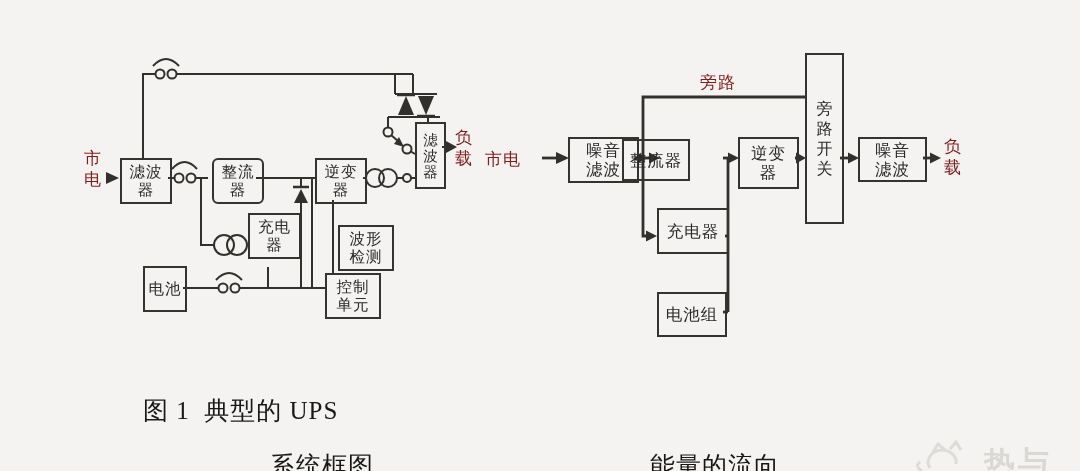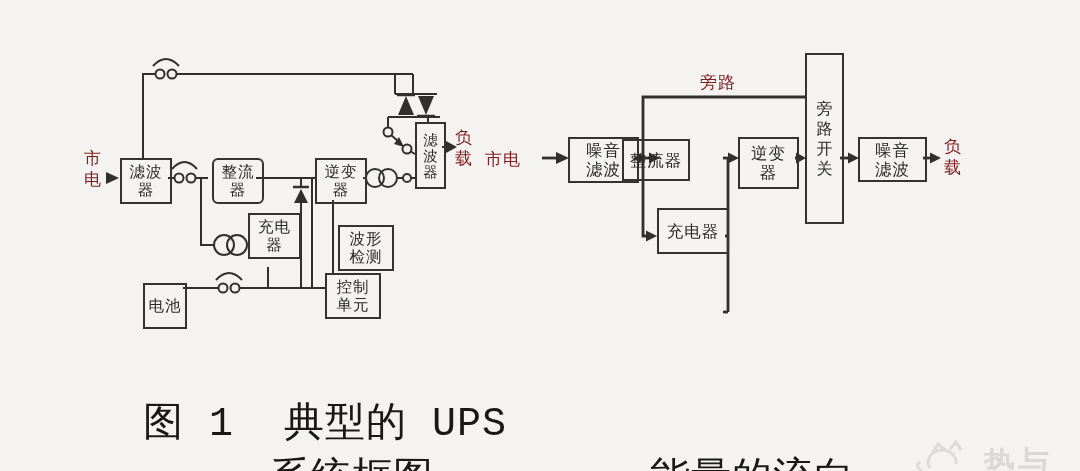--- a/index.html
+++ b/index.html
@@ -8,22 +8,22 @@
   #wires{position:absolute;left:0;top:0;width:1080px;height:471px;z-index:1;}
   .box{position:absolute;z-index:2;border:2px solid #343330;background:transparent;
        display:flex;align-items:center;justify-content:center;text-align:center;
        white-space:pre-line;color:#2a2927;}
   .fz1{font-size:15.5px;line-height:18px;letter-spacing:1px;}
   .fz2{font-size:16.5px;line-height:19px;letter-spacing:1px;}
   .vert{line-height:16px;font-size:14.5px;letter-spacing:0;}
   .vert4{line-height:20px;font-size:16px;letter-spacing:0;}
   .freelabel{position:absolute;z-index:2;white-space:pre-line;text-align:left;color:#7f1d1d;
        font-size:17px;line-height:21px;letter-spacing:1px;}
-  .caption{position:absolute;z-index:2;font-family:Liberation Mono, monospace;
-       font-size:40px;color:#181816;white-space:pre;letter-spacing:1px;}
+  .caption{position:absolute;z-index:2;font-family:Liberation Serif, serif;
+       font-size:25px;color:#181816;white-space:pre;letter-spacing:1px;}
   .watermark{position:absolute;z-index:2;display:flex;align-items:flex-start;gap:8px;}
   .watermark-text{color:#d9d8d4;font-weight:bold;font-size:31px;letter-spacing:3px;
        font-family:"Liberation Sans","DejaVu Sans",sans-serif;}
 </style>
 </head>
 <body>
 
 <div id="stage">
 
   <svg id="wires" viewBox="0 0 1080 471">
@@ -140,21 +140,21 @@
   <div class="freelabel" style="left:84px;top:148px;width:22px;">市
 电</div>
   <div class="box fz1" style="left:120px;top:158px;width:48px;height:42px;">滤波
 器</div>
   <div class="box fz1" style="left:212px;top:158px;width:48px;height:42px;border-radius:6px;">整流
 器</div>
   <div class="box fz1" style="left:315px;top:158px;width:48px;height:42px;">逆变
 器</div>
   <div class="box fz1" style="left:248px;top:213px;width:49px;height:42px;">充电
 器</div>
-  <div class="box fz1" style="left:143px;top:283px;width:40px;height:42px;">电池</div>
+  <div class="box fz1" style="left:143px;top:266px;width:40px;height:42px;">电池</div>
   <div class="box fz1" style="left:338px;top:225px;width:52px;height:42px;">波形
 检测</div>
   <div class="box fz1" style="left:325px;top:273px;width:52px;height:42px;">控制
 单元</div>
   <div class="box vert" style="left:415px;top:122px;width:27px;height:63px;">滤
 波
 器</div>
   <div class="freelabel" style="left:455px;top:127px;width:22px;">负
 载</div>
 
@@ -165,20 +165,21 @@
   <div class="box fz2" style="left:622px;top:139px;width:64px;height:38px;text-align:right;">整流器</div>
   <div class="box fz2" style="left:738px;top:137px;width:57px;height:48px;">逆变
 器</div>
   <div class="box vert4" style="left:805px;top:53px;width:35px;height:167px;">旁
 路
 开
 关</div>
   <div class="box fz2" style="left:858px;top:137px;width:65px;height:41px;">噪音
 滤波</div>
   <div class="box fz2" style="left:657px;top:208px;width:68px;height:42px;">充电器</div>
+  <div class="box fz2" style="left:657px;top:292px;width:66px;height:41px;">电池组</div>
   <div class="freelabel" style="left:944px;top:136px;width:22px;">负
 载</div>
 
   <div class="caption" style="left:143px;top:394px;">图 1  典型的 UPS</div>
   <div class="caption" style="left:270px;top:449px;">系统框图</div>
   <div class="caption" style="left:650px;top:449px;">能量的流向</div>
 
   <div class="watermark" style="left:984px;top:442px;position:absolute;">
     <span class="watermark-text">热与电</span>
   </div>

